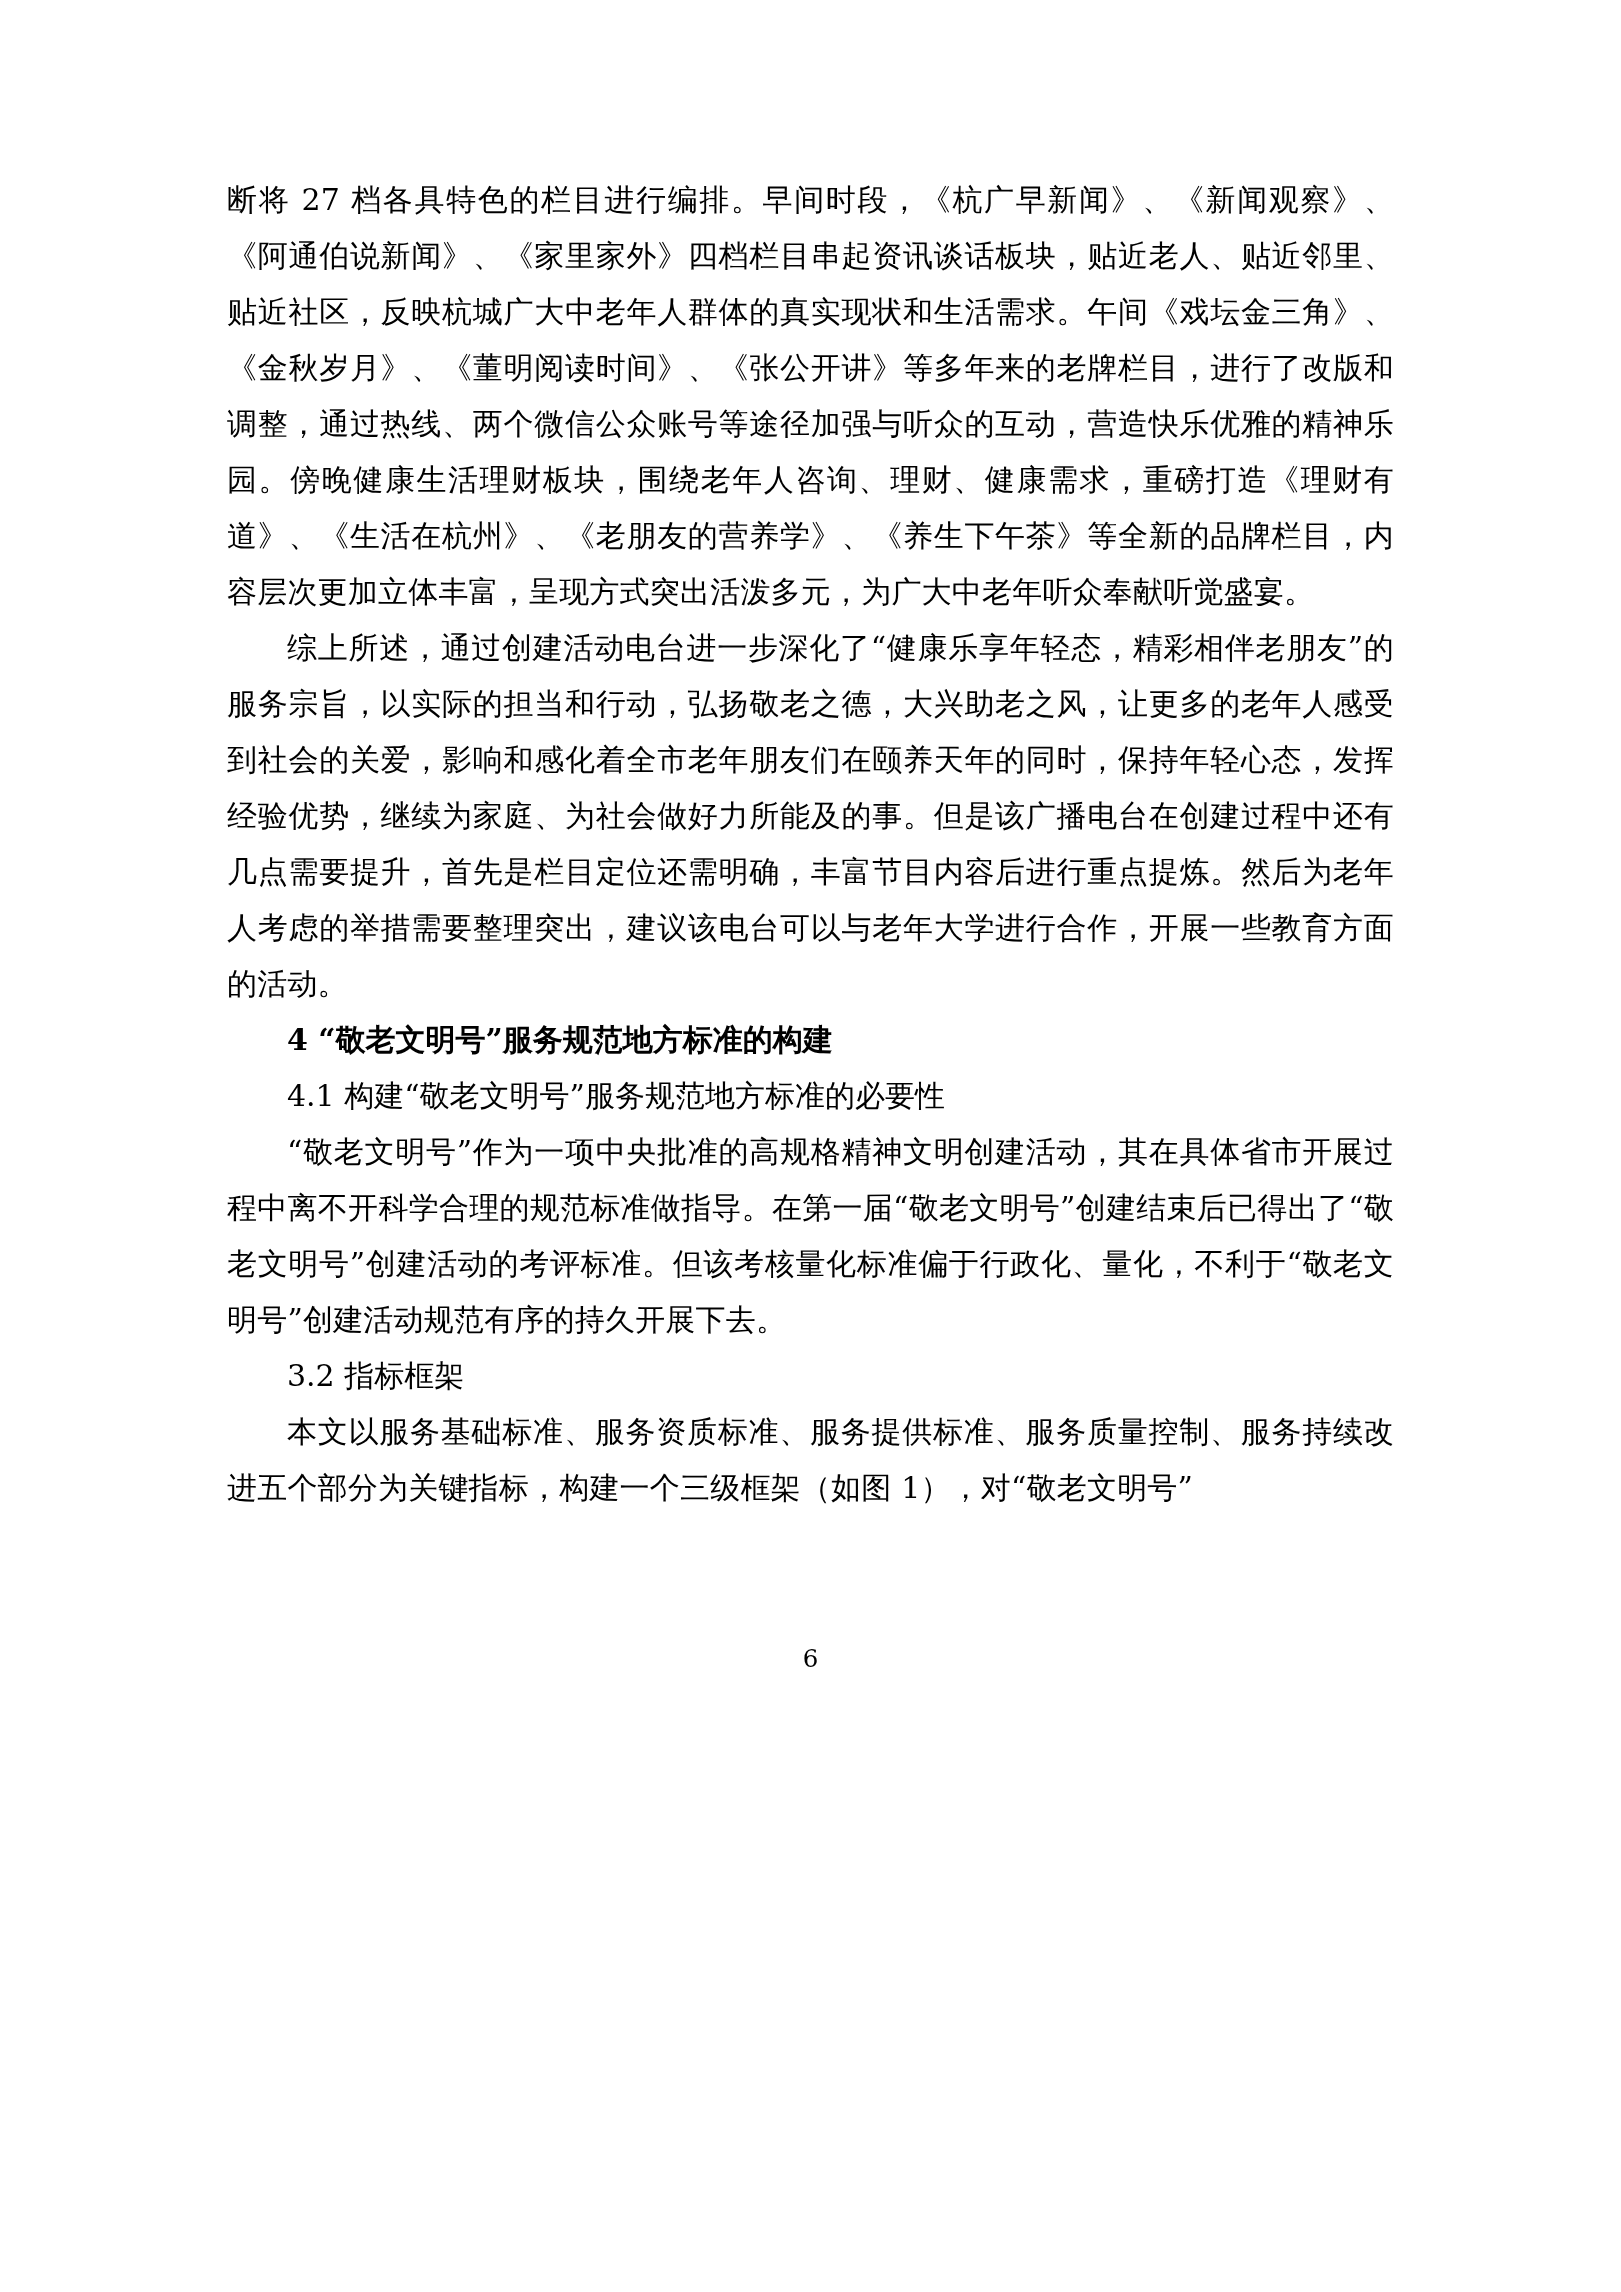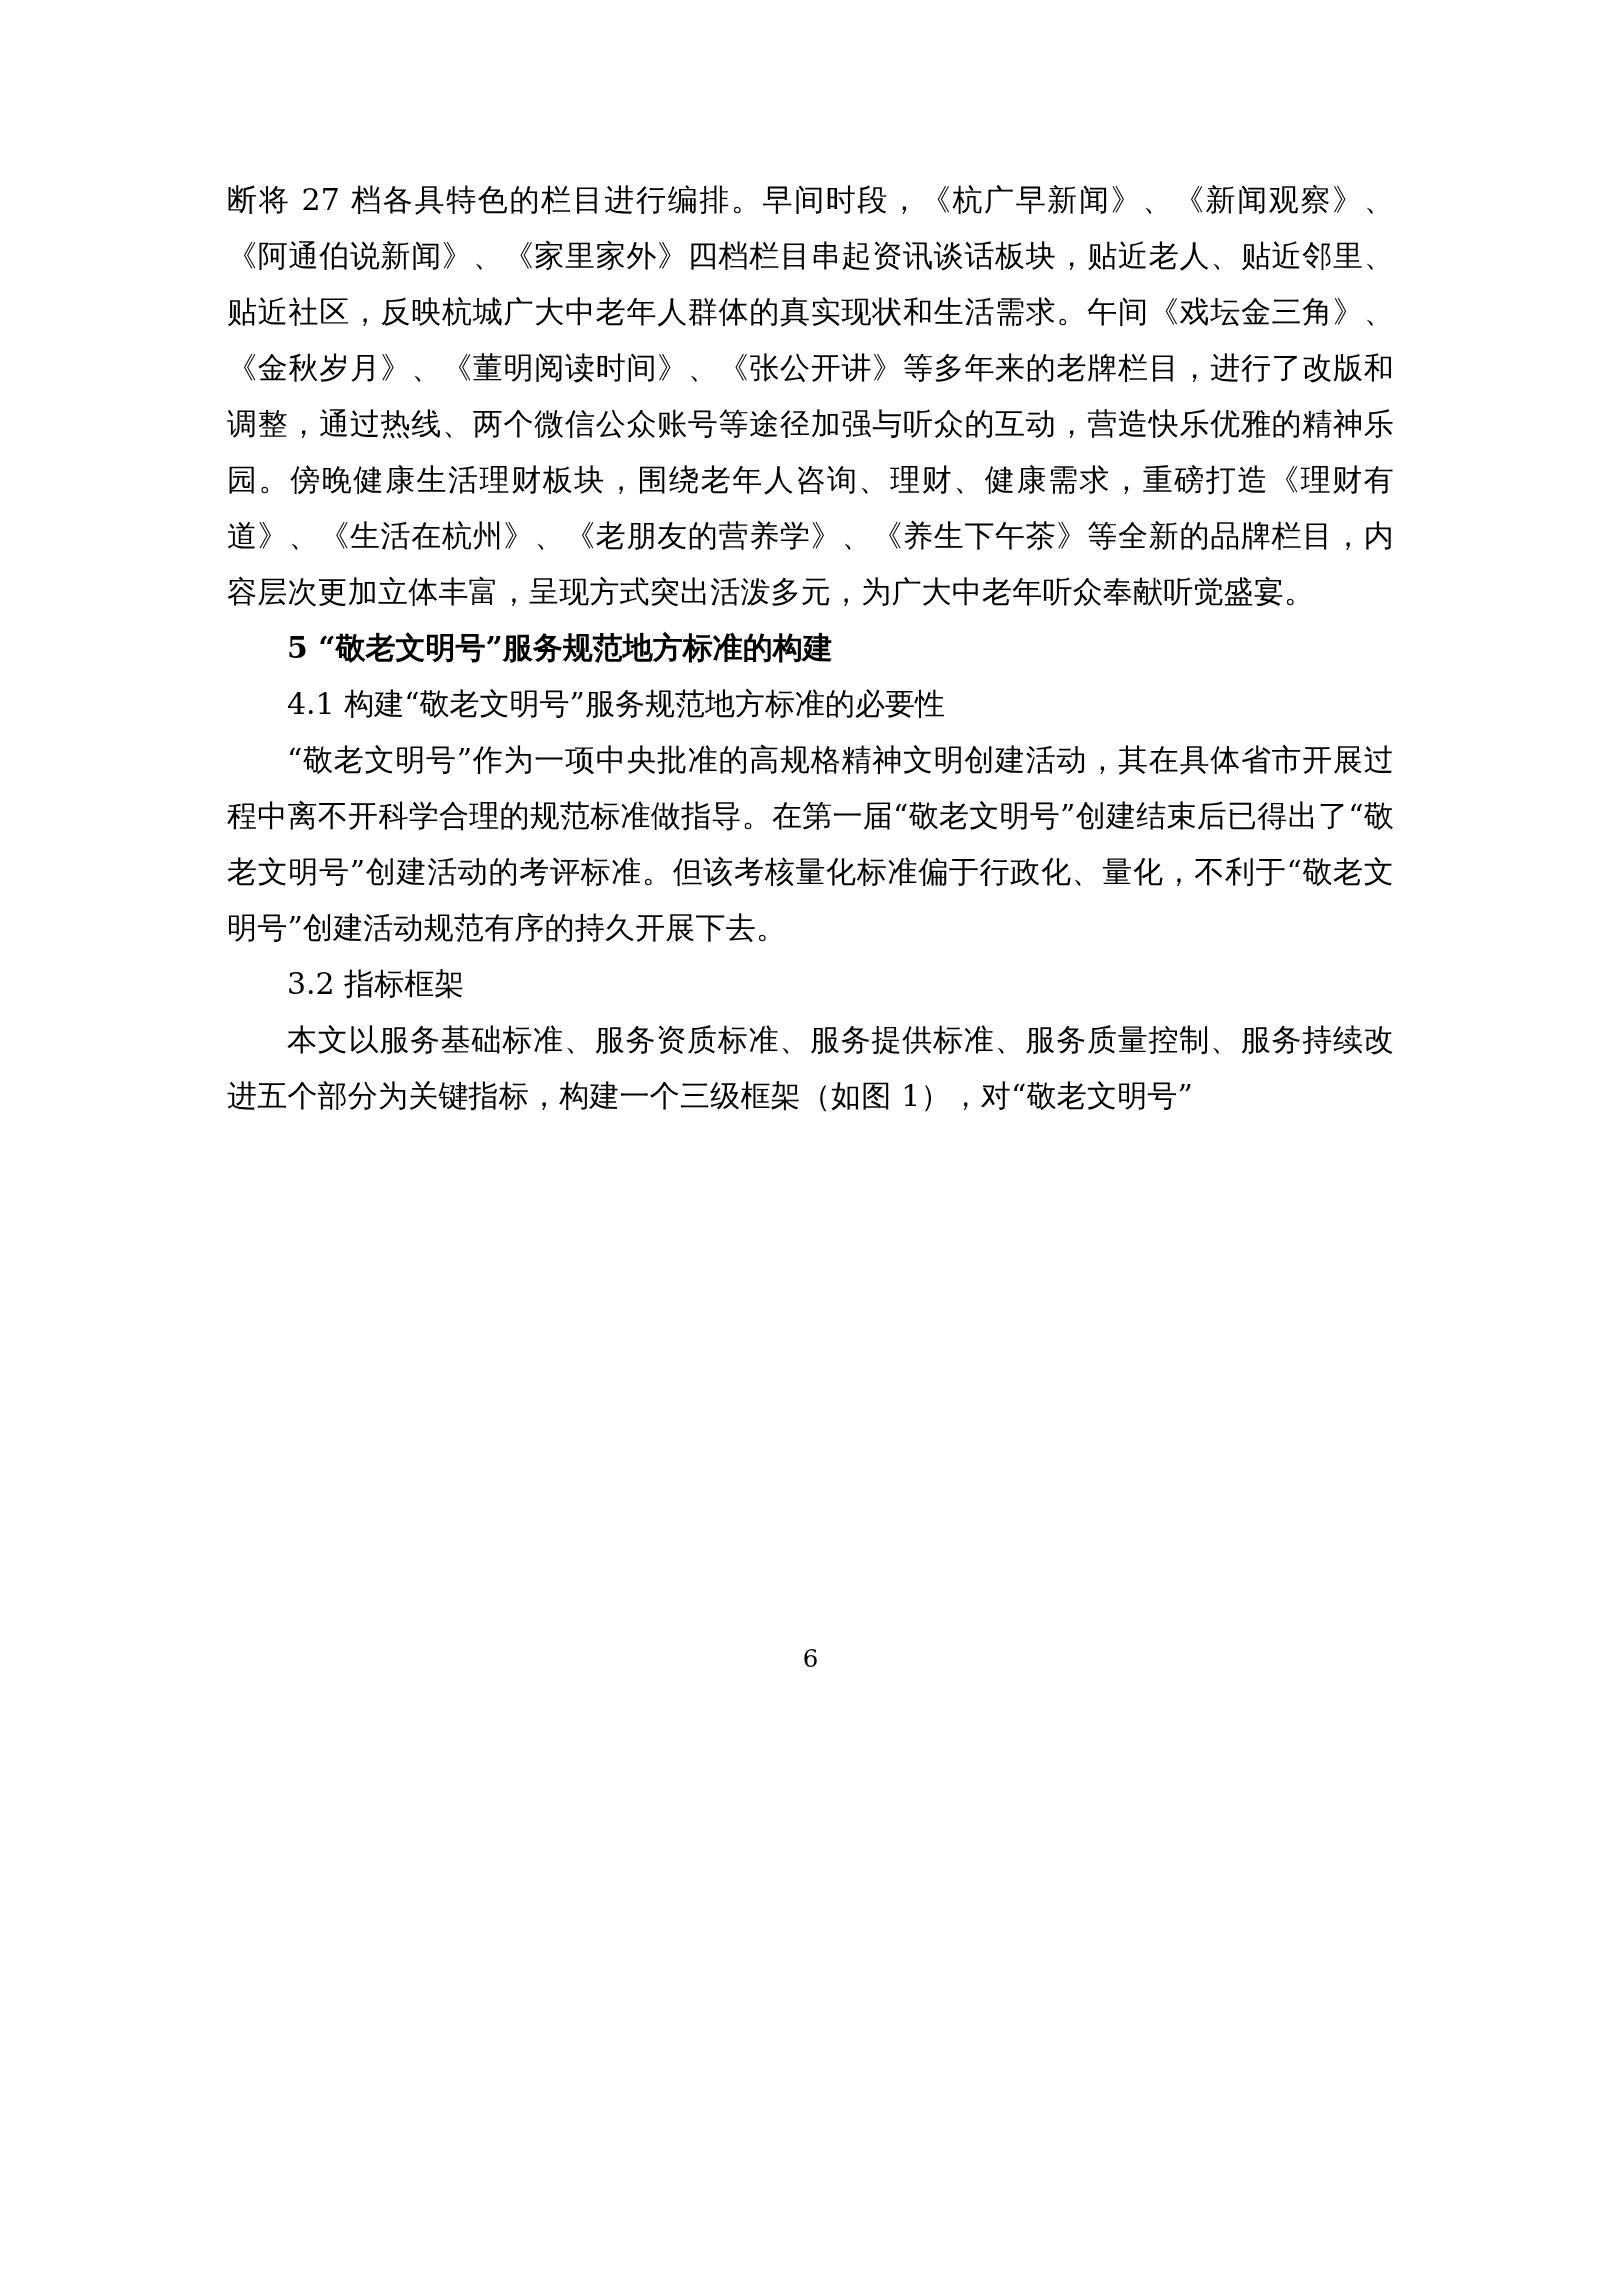--- a/index.html
+++ b/index.html
@@ -64,22 +64,23 @@
   }
   .para-block { margin-bottom: 0; }
 </style>
 </head>
 <body>
 
 <div class="page">
 
   <p class="body-text para-block">断将 27 档各具特色的栏目进行编排。早间时段，《杭广早新闻》、《新闻观察》、《阿通伯说新闻》、《家里家外》四档栏目串起资讯谈话板块，贴近老人、贴近邻里、贴近社区，反映杭城广大中老年人群体的真实现状和生活需求。午间《戏坛金三角》、《金秋岁月》、《董明阅读时间》、《张公开讲》等多年来的老牌栏目，进行了改版和调整，通过热线、两个微信公众账号等途径加强与听众的互动，营造快乐优雅的精神乐园。傍晚健康生活理财板块，围绕老年人咨询、理财、健康需求，重磅打造《理财有道》、《生活在杭州》、《老朋友的营养学》、《养生下午茶》等全新的品牌栏目，内容层次更加立体丰富，呈现方式突出活泼多元，为广大中老年听众奉献听觉盛宴。</p>
 
+  <p class="body-text indent para-block">综上所述，通过创建活动电台进一步深化了“健康乐享年轻态，精彩相伴老朋友”的服务宗旨，以实际的担当和行动，弘扬敬老之德，大兴助老之风，让更多的老年人感受到社会的关爱，影响和感化着全市老年朋友们在颐养天年的同时，保持年轻心态，发挥经验优势，继续为家庭、为社会做好力所能及的事。但是该广播电台在创建过程中还有几点需要提升，首先是栏目定位还需明确，丰富节目内容后进行重点提炼。然后为老年人考虑的举措需要整理突出，建议该电台可以与老年大学进行合作，开展一些教育方面的活动。</p>
 
-  <p class="heading">5  “敬老文明号”服务规范地方标准的构建</p>
+  <p class="heading">4  “敬老文明号”服务规范地方标准的构建</p>
 
   <p class="sub-heading">4.1 构建“敬老文明号”服务规范地方标准的必要性</p>
 
   <p class="body-text indent para-block">“敬老文明号”作为一项中央批准的高规格精神文明创建活动，其在具体省市开展过程中离不开科学合理的规范标准做指导。在第一届“敬老文明号”创建结束后已得出了“敬老文明号”创建活动的考评标准。但该考核量化标准偏于行政化、量化，不利于“敬老文明号”创建活动规范有序的持久开展下去。</p>
 
 
   <p class="sub-heading">3.2 指标框架</p>
 
   <p class="body-text indent para-block">本文以服务基础标准、服务资质标准、服务提供标准、服务质量控制、服务持续改进五个部分为关键指标，构建一个三级框架（如图 1），对“敬老文明号”</p>
 

